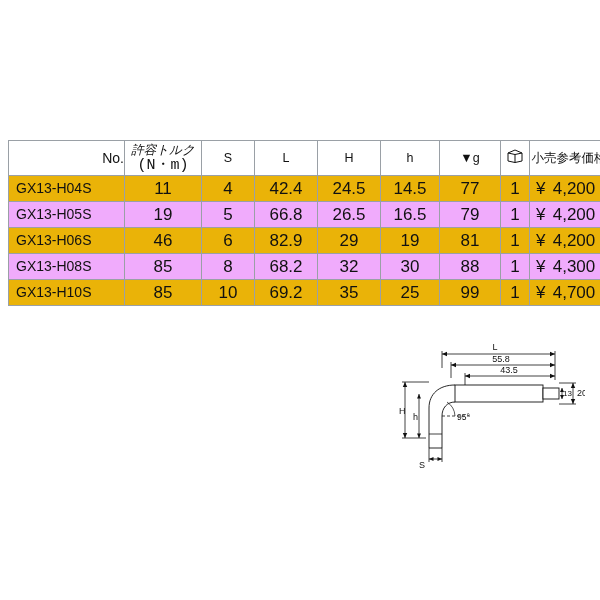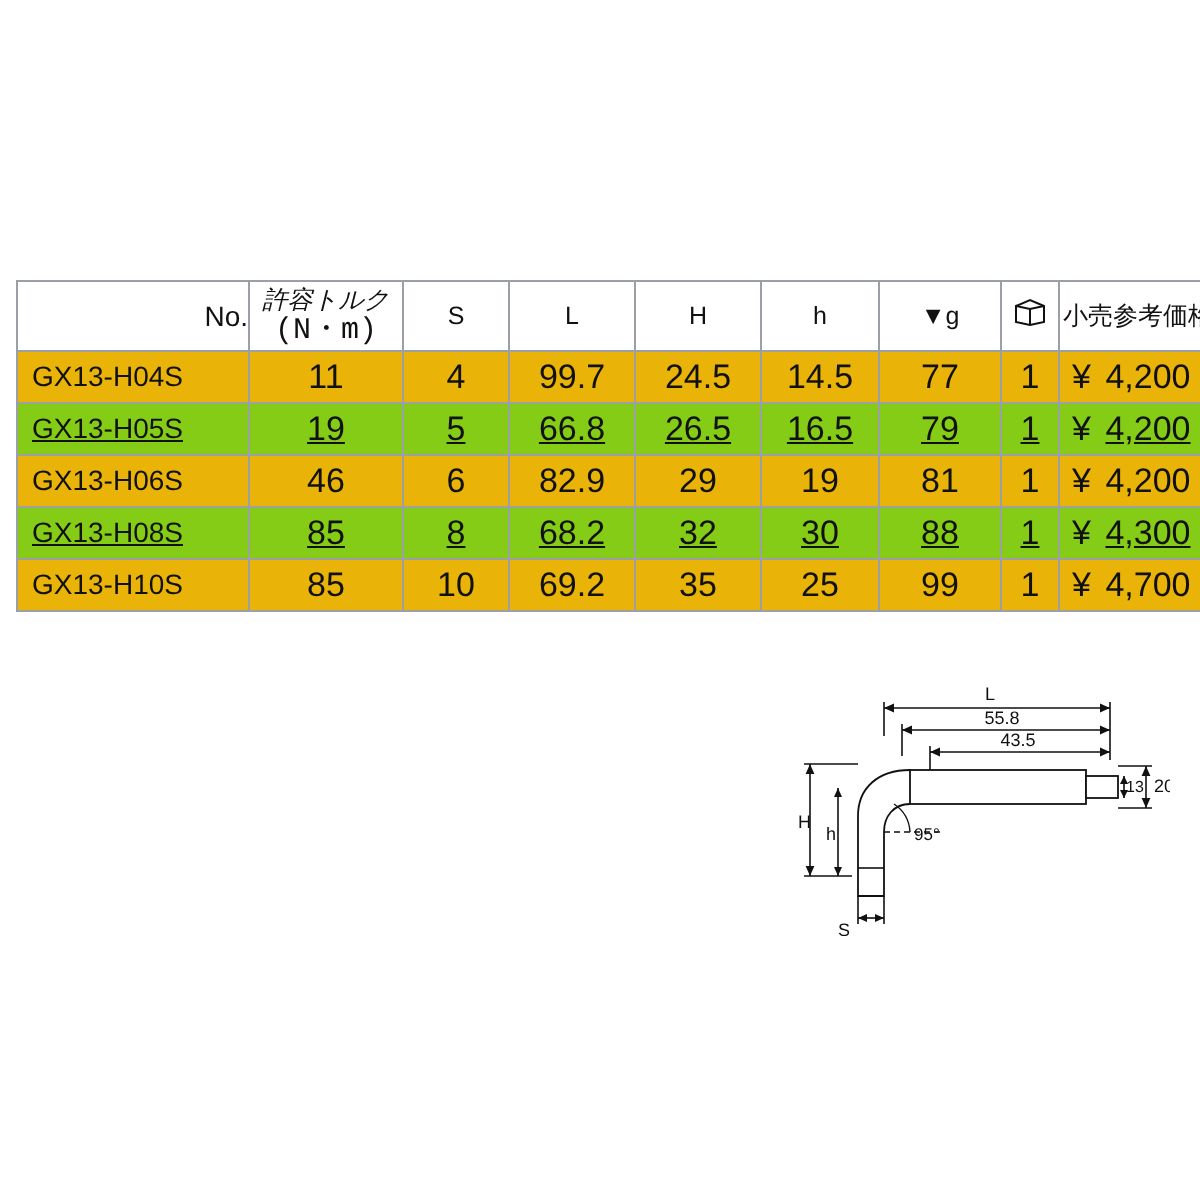--- a/index.html
+++ b/index.html
@@ -56,22 +56,21 @@
     text-align: right;
     padding-left: 7px;
     font-size: 14px;
   }
   table.spec tbody td.no-col {
     text-align: left;
     padding-left: 7px;
     font-size: 14px;
   }
   table.spec tbody tr.alt td {
-    background: #84cc16;
-    text-decoration: underline;
+    background: #f0abfc;
   }
   table.spec tbody tr td {
     background: #eab308;
   }
   .torque-main { display: block; font-size: 12.5px; font-style: italic; }
   .torque-sub  { display: block; font-size: 15px; font-family: Liberation Mono, monospace; }
   .price-cell {
     position: relative;
   }
   .price-cell .yen {
@@ -136,21 +135,21 @@
             </svg>
           </th>
           <th style="width:78px;">小売参考価格</th>
         </tr>
       </thead>
       <tbody>
         <tr>
           <td class="no-col">GX13-H04S</td>
           <td>11</td>
           <td>4</td>
-          <td>99.7</td>
+          <td>42.4</td>
           <td>24.5</td>
           <td>14.5</td>
           <td>77</td>
           <td>1</td>
           <td class="price-cell">
             <span class="yen">¥</span>
             <span class="amount">4,200</span>
           </td>
         </tr>
         <tr class="alt">

